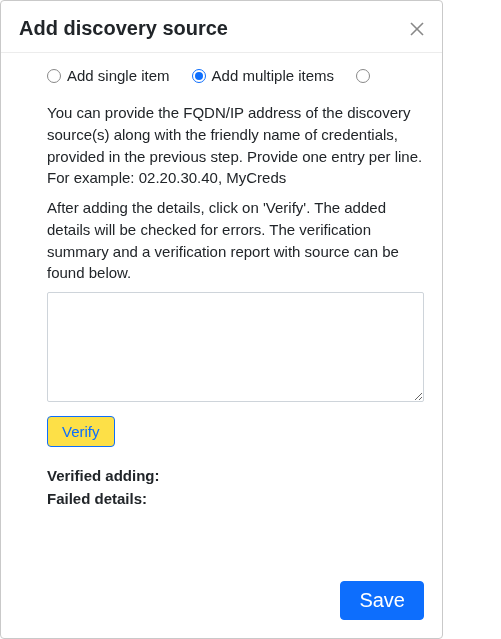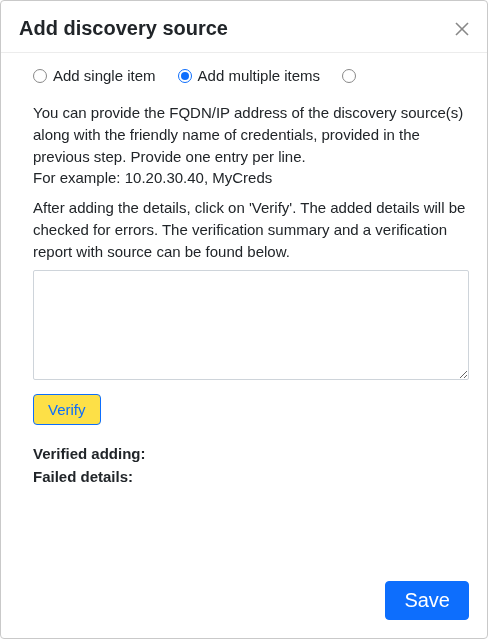--- a/index.html
+++ b/index.html
@@ -8,21 +8,21 @@
     width: 501px;
     height: 639px;
     font-family: "Segoe UI", Arial, sans-serif;
     color: #212529;
     background: #fff;
     box-sizing: border-box;
   }
   *, *::before, *::after { box-sizing: inherit; }
 
   .modal {
-    width: 488px;
+    width: 443px;
     height: 639px;
     border: 1px solid #c9c9c9;
     border-radius: 4px;
     background: #fff;
     display: flex;
     flex-direction: column;
   }
 
   
   .modal-header {
@@ -46,20 +46,21 @@
     color: #888;
     font-size: 0; 
   }
   .close-btn svg { width: 14px; height: 14px; display: block; }
 
   
   .modal-body {
     padding: 14px 18px 0 32px;
     flex: 1 1 auto;
     overflow-y: auto;
+    margin-left: 14px;
   }
 
   .radio-row {
     display: flex;
     gap: 22px;
     align-items: center;
     margin-bottom: 18px;
   }
   .radio-item {
     display: inline-flex;
@@ -173,21 +174,21 @@
         <input type="radio" name="mode" value="multiple" checked="" style="">
         <span>Add multiple items</span>
       </label>
       <label class="radio-item">
         <input type="radio" name="mode" value="csv" style="">
       </label>
     </div>
 
     <p class="instructions">
       <span>You can provide the FQDN/IP address of the discovery source(s) along with the friendly name of credentials, provided in the previous step. Provide one entry per line.</span><br>
-      <span>For example: 10.20.30.40, MyCreds</span>
+      <span>For example: 02.20.30.40, MyCreds</span>
     </p>
 
     <p class="instructions-after">After adding the details, click on 'Verify'. The added details will be checked for errors. The verification summary and a verification report with source can be found below.</p>
 
     <textarea class="entries" placeholder="" style=""></textarea>
 
     <button class="verify-btn">Verify</button>
 
     <div class="summary">
       <div class="summary-line">

